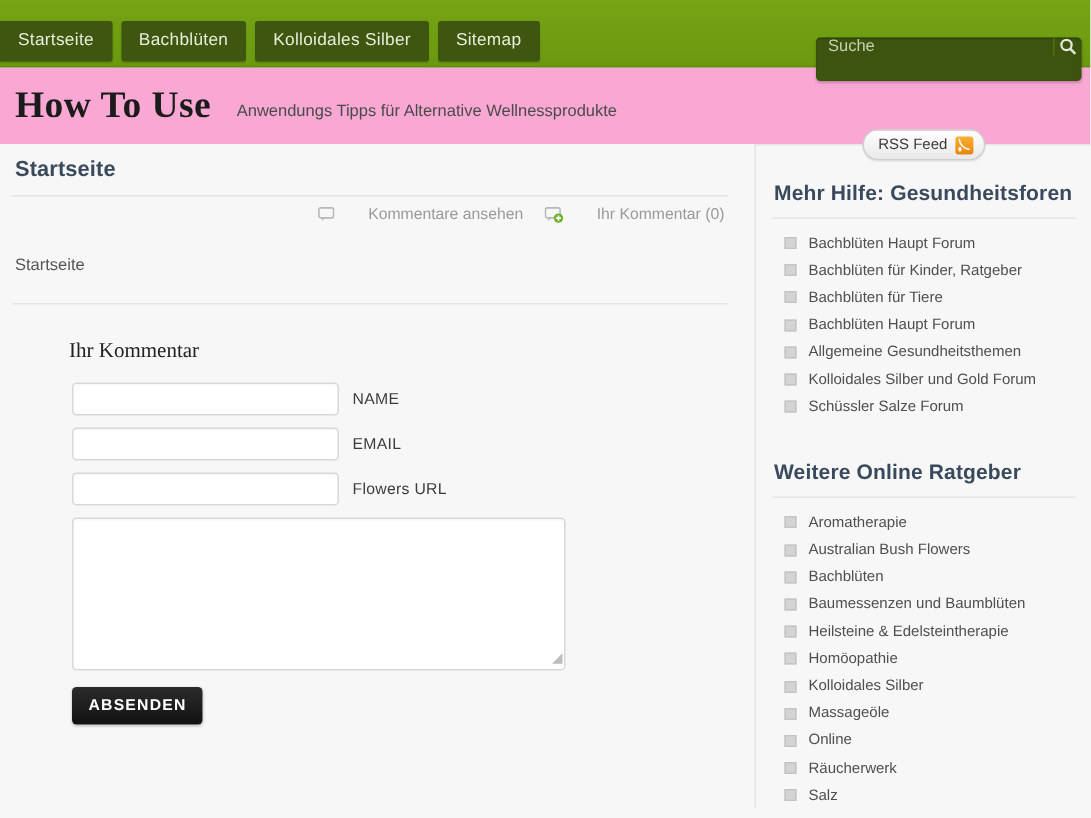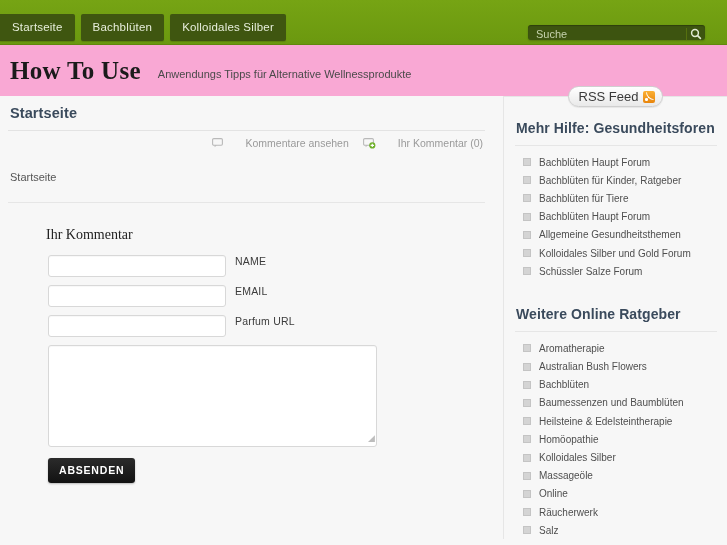--- a/index.html
+++ b/index.html
@@ -39,28 +39,28 @@
     line-height: 12px;
     border-radius: 2px;
     cursor: pointer;
     box-shadow: 0 1px 1px rgba(0,0,0,0.15);
     white-space: nowrap;
   }
   .nav-item:first-child { border-radius: 0 2px 2px 0; }
 
   .searchbox {
     position: absolute;
-    right: 22px;
+    right: 6px;
     top: 25px;
     width: 177px;
-    height: 15px;
+    height: 29px;
     background: #3d5410;
     border-radius: 3px;
     display: flex;
-    align-items: flex-end;
+    align-items: flex-start;
     box-shadow: 0 1px 2px rgba(0,0,0,0.22), inset 0 1px 1px rgba(0,0,0,0.25);
   }
   .searchbox input {
     flex: 1;
     border: 0;
     background: transparent;
     outline: none;
     color: #cdd8b6;
     font-family: "Liberation Sans", sans-serif;
     font-size: 11px;
@@ -150,21 +150,21 @@
 
   .form-heading {
     font-family: "Liberation Serif", serif;
     font-weight: normal;
     font-size: 14px;
     color: #222;
     margin: 24px 0 12px 38px;
   }
   .field-row {
     display: flex;
-    align-items: flex-start;
+    align-items: center;
     margin: 0 0 8px 40px;
   }
   .field-row input[type=text] {
     width: 166px;
     height: 16px;
     border: 1px solid #d8d8d8;
     border-radius: 3px;
     background: #fff;
     outline: none;
     font-family: "Liberation Sans", sans-serif;
@@ -241,21 +241,21 @@
     left: 50%;
     transform: translateX(-50%);
     background: linear-gradient(to bottom, #ffffff 0%, #e9e9e9 100%);
     border: 1px solid #cfcfcf;
     border-radius: 11px;
     height: 15px;
     display: flex;
     align-items: center;
     gap: 5px;
     padding: 2px 7px 2px 10px;
-    font-size: 13px;
+    font-size: 10px;
     color: #3a3a3a;
     cursor: pointer;
     box-shadow: 0 1px 1px rgba(0,0,0,0.07);
     white-space: nowrap;
   }
   .rss-glyph {
     width: 12px;
     height: 12px;
     border-radius: 2px;
     background: linear-gradient(to bottom, #fbb034 0%, #e8850c 100%);
@@ -312,20 +312,21 @@
   .widget-title.second { margin-top: 26px; }
 </style>
 </head>
 <body>
 
 <div class="topbar">
   <div class="nav">
     <div class="nav-item">Startseite</div>
     <div class="nav-item">Bachblüten</div>
     <div class="nav-item">Kolloidales Silber</div>
+    <div class="nav-item">Sitemap</div>
   </div>
 
   <div class="searchbox">
     <input type="text" value="" placeholder="Suche" style="">
     <div class="search-btn">
       <svg width="12" height="12" viewBox="0 0 12 12">
         <circle cx="5" cy="5" r="3.4" fill="none" stroke="#e3ead3" stroke-width="1.5"></circle>
         <line x1="7.6" y1="7.6" x2="10.4" y2="10.4" stroke="#e3ead3" stroke-width="1.7" stroke-linecap="round"></line>
       </svg>
     </div>
@@ -372,21 +373,21 @@
       <span class="field-label">NAME</span>
     </div>
 
     <div class="field-row">
       <input type="text" value="" placeholder="" style="">
       <span class="field-label">EMAIL</span>
     </div>
 
     <div class="field-row">
       <input type="text" value="" placeholder="" style="">
-      <span class="field-label">Parfum URL</span>
+      <span class="field-label">Flowers URL</span>
     </div>
 
     <textarea class="comment-area" placeholder="" style=""></textarea>
     <div class="resize-grip">
         <span>◢</span>
       </div>
 
     <button class="submit-btn">ABSENDEN</button>
   </div>
 

